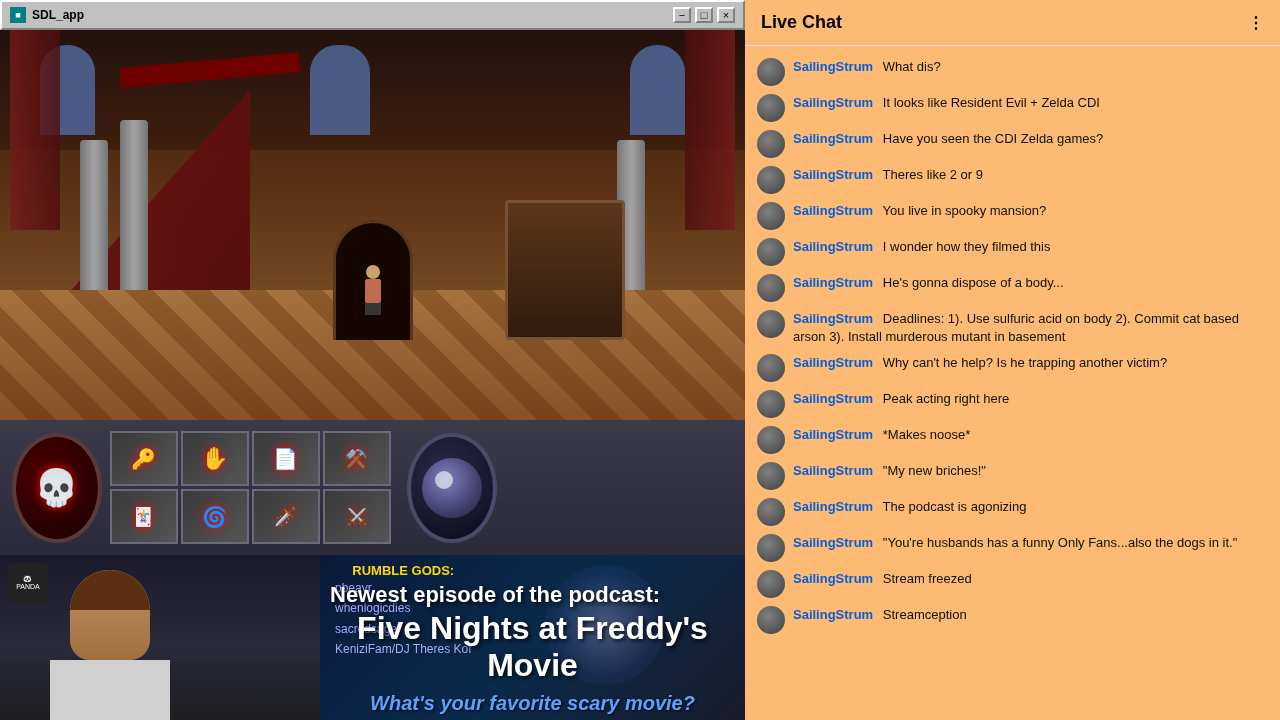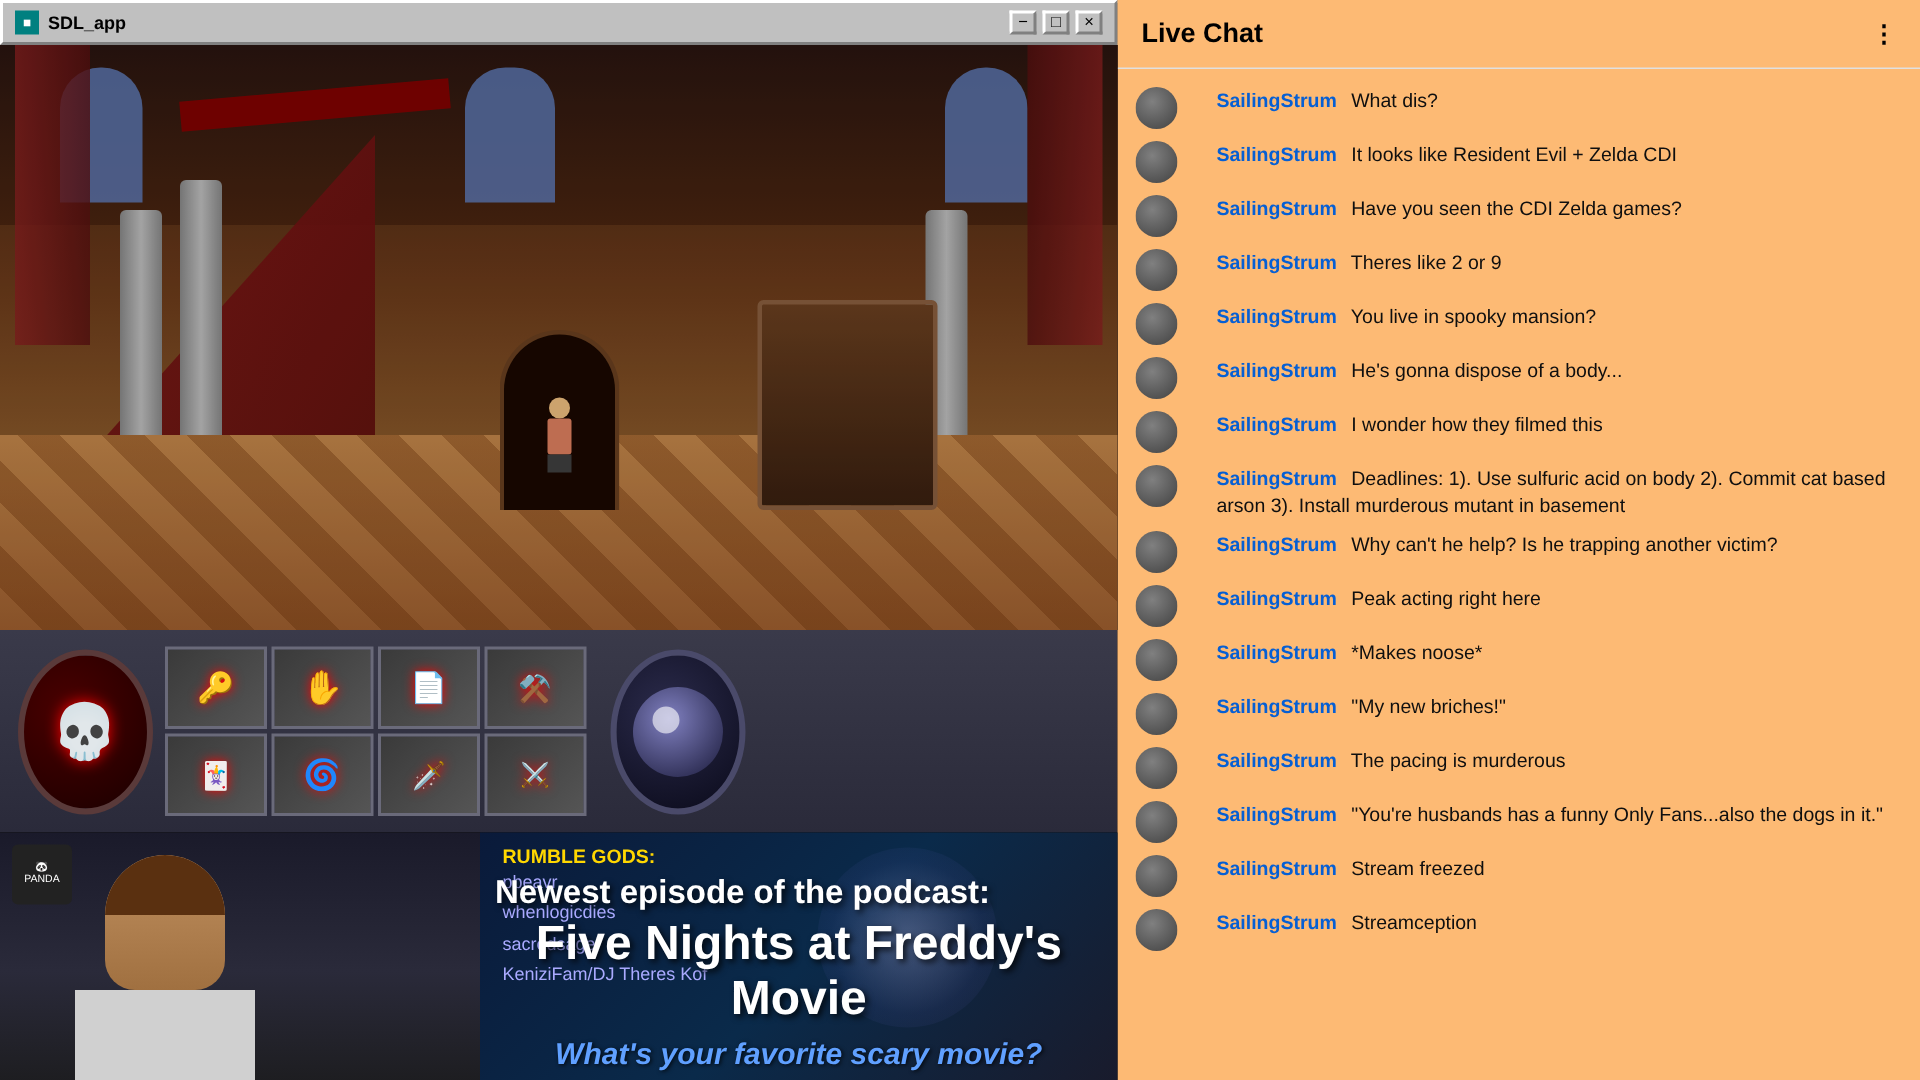--- a/index.html
+++ b/index.html
@@ -464,21 +464,21 @@
     .chat-messages {
       flex: 1;
       overflow-y: auto;
       padding: 8px 0;
     }
 
     .chat-message {
       display: flex;
       align-items: flex-start;
       padding: 4px 12px;
-      gap: 26px;
+      gap: 8px;
     }
 
     .avatar {
       width: 28px;
       height: 28px;
       border-radius: 50%;
       background: #606060;
       flex-shrink: 0;
       display: flex;
       align-items: center;
@@ -658,21 +658,21 @@
       </div>
       <div class="webcam-logo">
         <div class="logo-text">🐼<br>PANDA</div>
       </div>
     </div>
 
     <div class="info-panel">
       <div class="moon-bg"></div>
 
       <div style="position:absolute;left:15px;top:8px;">
-        <div style="color:#ffd700;font-size:13px;font-weight:bold;">RUMBLE GODS:</div>
+        <div style="color:#ffd700;font-size:13px;font-weight:bold;text-align:center;">RUMBLE GODS:</div>
         <div style="color:#aaaaff;font-size:12px;line-height:1.7;">
           <div>pbeavr</div>
           <div>whenlogicdies</div>
           <div>sacredsage</div>
           <div>KeniziFam/DJ Theres Kof</div>
         </div>
       </div>
 
       <div class="podcast-info">
         <div class="podcast-title">Newest episode of the podcast:</div>
@@ -744,40 +744,40 @@
         <span class="message-text">You live in spooky mansion?</span>
       </div>
     </div>
 
     <div class="chat-message">
       <div class="avatar">
           <div class="avatar-img"></div>
         </div>
       <div class="message-content">
         <span class="username">SailingStrum</span>
+        <span class="message-text">I wonder how they filmed this</span>
+      </div>
+    </div>
+
+    <div class="chat-message">
+      <div class="avatar">
+          <div class="avatar-img"></div>
+        </div>
+      <div class="message-content">
+        <span class="username">SailingStrum</span>
         <span class="message-text">He's gonna dispose of a body...</span>
       </div>
     </div>
 
     <div class="chat-message">
       <div class="avatar">
           <div class="avatar-img"></div>
         </div>
       <div class="message-content">
         <span class="username">SailingStrum</span>
-        <span class="message-text">I wonder how they filmed this</span>
-      </div>
-    </div>
-
-    <div class="chat-message">
-      <div class="avatar">
-          <div class="avatar-img"></div>
-        </div>
-      <div class="message-content">
-        <span class="username">SailingStrum</span>
         <span class="message-text">Deadlines: 1). Use sulfuric acid on body 2). Commit cat based arson 3). Install murderous mutant in basement</span>
       </div>
     </div>
 
     <div class="chat-message">
       <div class="avatar">
           <div class="avatar-img"></div>
         </div>
       <div class="message-content">
         <span class="username">SailingStrum</span>
@@ -814,21 +814,21 @@
         <span class="message-text">"My new briches!"</span>
       </div>
     </div>
 
     <div class="chat-message">
       <div class="avatar">
           <div class="avatar-img"></div>
         </div>
       <div class="message-content">
         <span class="username">SailingStrum</span>
-        <span class="message-text">The pacing is murderous</span>
+        <span class="message-text">The podcast is agonizing</span>
       </div>
     </div>
 
     <div class="chat-message">
       <div class="avatar">
           <div class="avatar-img"></div>
         </div>
       <div class="message-content">
         <span class="username">SailingStrum</span>
         <span class="message-text">"You're husbands has a funny Only Fans...also the dogs in it."</span>

